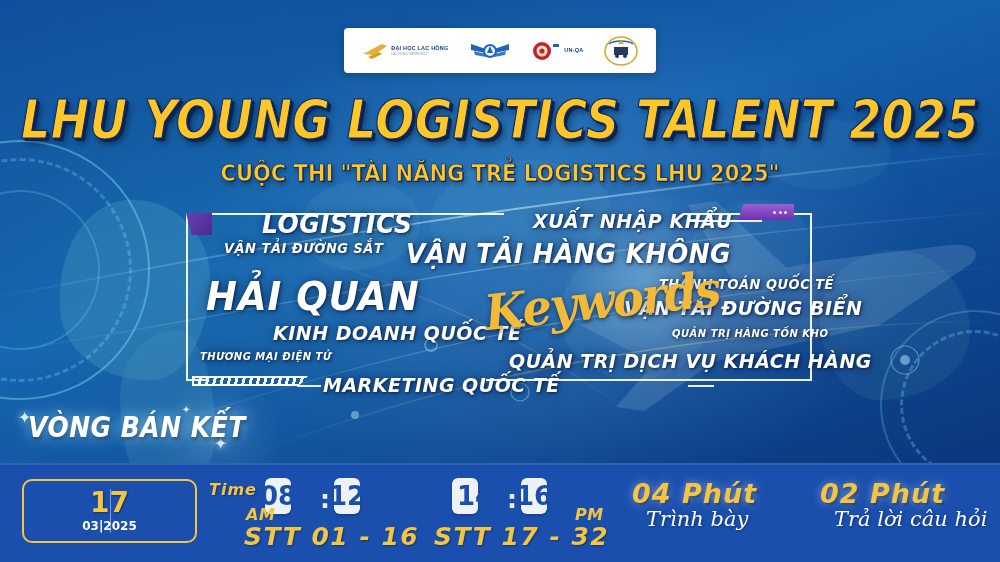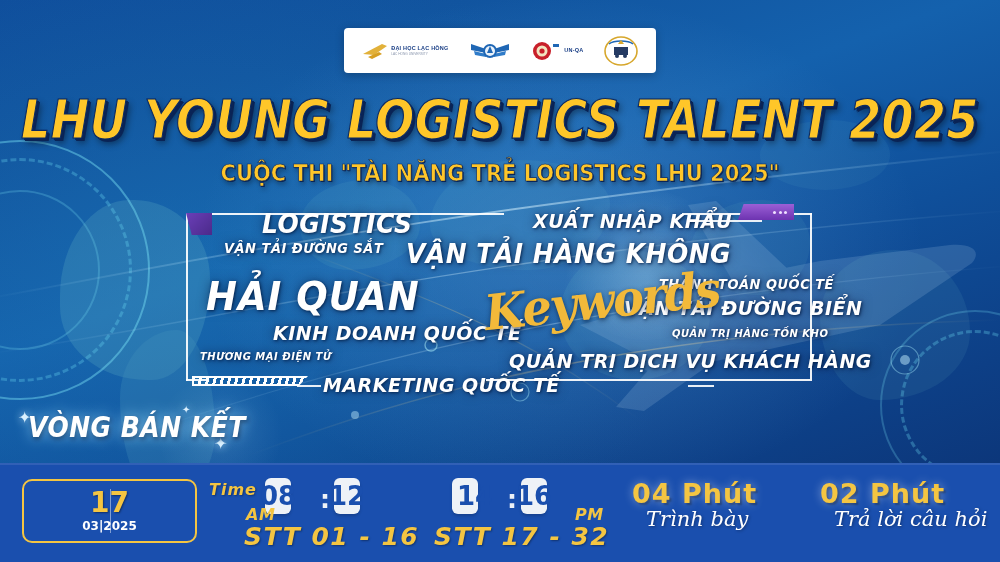--- a/index.html
+++ b/index.html
@@ -191,21 +191,21 @@
     font-size:16px; font-weight:bold; font-style:italic; color:#f4c542; letter-spacing:.5px;
   }
   .stt{
     position:absolute; z-index:45;
     font-family:"DejaVu Sans", sans-serif; font-size:25px; font-weight:bold; font-style:italic;
     color:#f4c542; letter-spacing:1.5px;
     text-shadow:1px 1px 2px rgba(0,0,0,.35);
   }
   .minblock{ position:absolute; z-index:45; }
   .minnum{
-    font-family:"DejaVu Sans", sans-serif; font-size:27px; font-weight:bold; 
+    font-family:"DejaVu Sans", sans-serif; font-size:27px; font-weight:bold; font-style:italic;
     color:#f4c542; letter-spacing:1px; white-space:nowrap;
     text-shadow:0 0 10px rgba(255,255,255,.45), 2px 2px 2px rgba(0,0,0,.35);
   }
   .mincap{
     font-family:"DejaVu Serif", serif; font-style:italic; font-size:21px; color:#ffffff;
     margin-top:-2px; margin-left:14px; white-space:nowrap;
     text-shadow:1px 1px 3px rgba(0,0,0,.35);
   }
 </style>
 </head>

